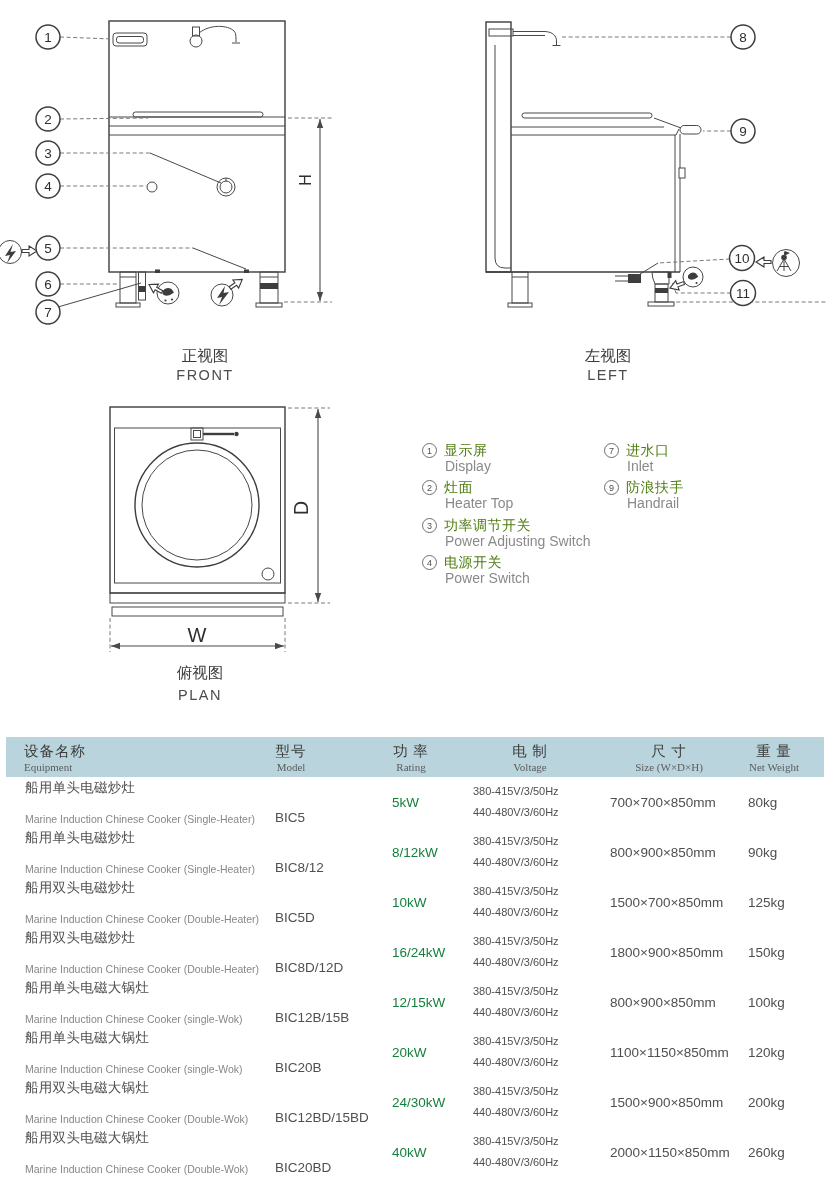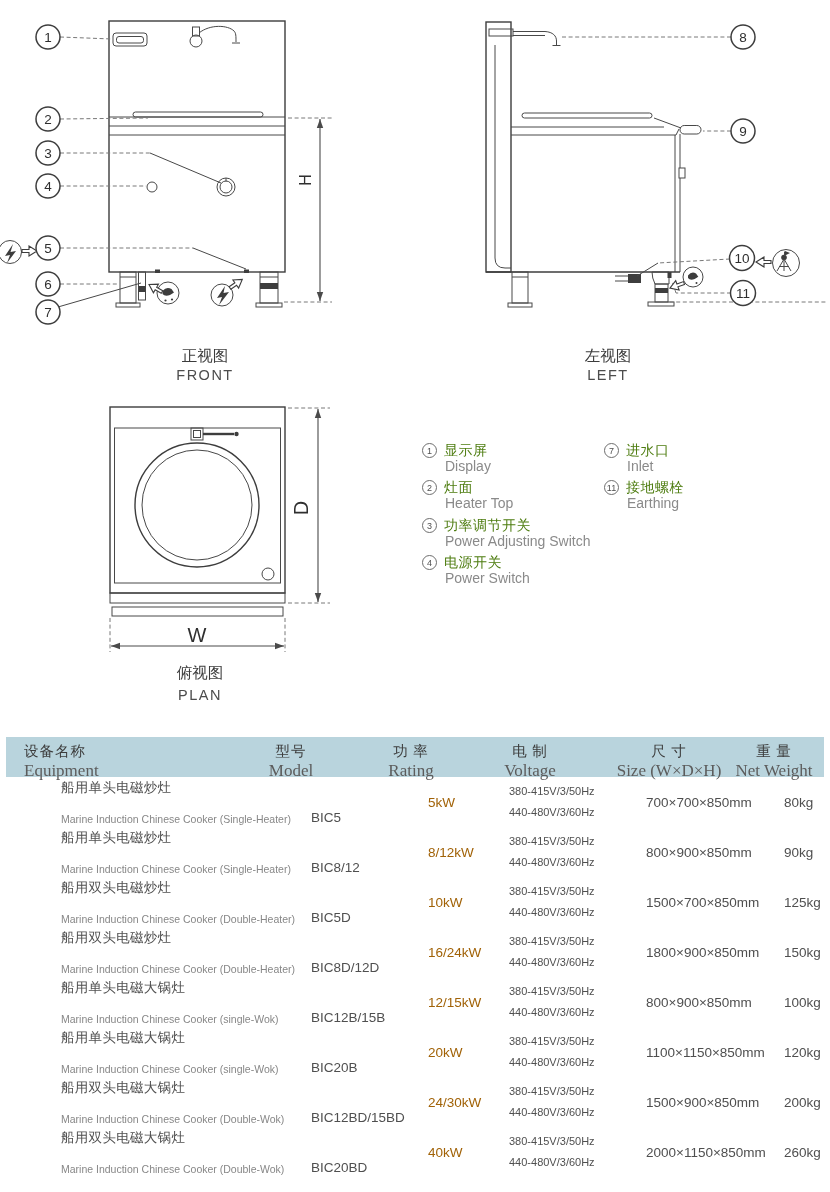--- a/index.html
+++ b/index.html
@@ -29,29 +29,29 @@
   .lg-num{display:inline-block;width:15px;height:15px;border:1px solid #6e6e6e;border-radius:50%;
           font-size:9px;line-height:14px;text-align:center;color:#4f4f4f;vertical-align:1px;box-sizing:border-box;}
   .lg-zh{font-size:14px;color:#4d7c0f;margin-left:7px;letter-spacing:.5px;}
   .lg-en{font-size:14px;color:#8a8a8a;margin-left:23px;margin-top:0px;line-height:13px;}
   
   .spec{position:absolute;left:0;top:737px;width:830px;}
   .thead-bar{position:absolute;left:6px;top:0;width:818px;height:40px;background:#b9d4dd;}
   .th{position:absolute;top:5px;font-family:Liberation Serif, serif;}
   .th-c{transform:translateX(-50%);text-align:center;}
   .th .zh{font-size:14.5px;color:#3c3c3c;letter-spacing:1px;white-space:nowrap;}
-  .th .en{font-size:17px;color:#5c5c5c;margin-top:0px;white-space:nowrap;}
-  .tbody{position:absolute;left:0;top:40px;width:702px;padding-left:36px;}
+  .th .en{font-size:11px;color:#5c5c5c;margin-top:0px;white-space:nowrap;}
+  .tbody{position:absolute;left:0;top:40px;width:702px;}
   .trow{position:relative;height:50px;}
   .cell{position:absolute;top:50%;transform:translateY(-50%);white-space:nowrap;}
   .c-name{left:25px;}
   .c-name .zh{font-size:13.5px;color:#4f4f4f;letter-spacing:.3px;}
   .c-name .en{font-size:10.5px;color:#878787;margin-top:16px;}
   .c-model{left:275px;font-size:13.5px;color:#4f4f4f;margin-top:15px;}
-  .c-rating{left:392px;font-size:13.5px;color:#a16207;}
+  .c-rating{left:392px;font-size:13.5px;color:#15803d;}
   .c-voltage{left:473px;font-size:11px;color:#4f4f4f;line-height:21px;}
   .c-size{left:610px;font-size:13.5px;color:#4f4f4f;}
   .c-weight{left:748px;font-size:13.5px;color:#4f4f4f;}
 </style>
 </head>
 <body>
 
 <div class="page">
 
   <svg width="830" height="732" viewBox="0 0 830 732">
@@ -312,22 +312,22 @@
         <span class="lg-num">4</span><span class="lg-zh">电源开关</span>
         <div class="lg-en">Power Switch</div>
       </div>
     </div>
     <div class="lg-col2">
       <div class="lg-item">
         <span class="lg-num">7</span><span class="lg-zh">进水口</span>
         <div class="lg-en">Inlet</div>
       </div>
       <div class="lg-item">
-        <span class="lg-num">11</span><span class="lg-zh">接地螺栓</span>
-        <div class="lg-en">Earthing</div>
+        <span class="lg-num">9</span><span class="lg-zh">防浪扶手</span>
+        <div class="lg-en">Handrail</div>
       </div>
     </div>
   </div>
 
   <div class="spec">
     <div class="thead-bar" style="background: rgb(185, 212, 221);"></div>
     <div class="th" style="left:24px;">
       <div class="zh">设备名称</div>
       <div class="en">Equipment</div>
     </div>

